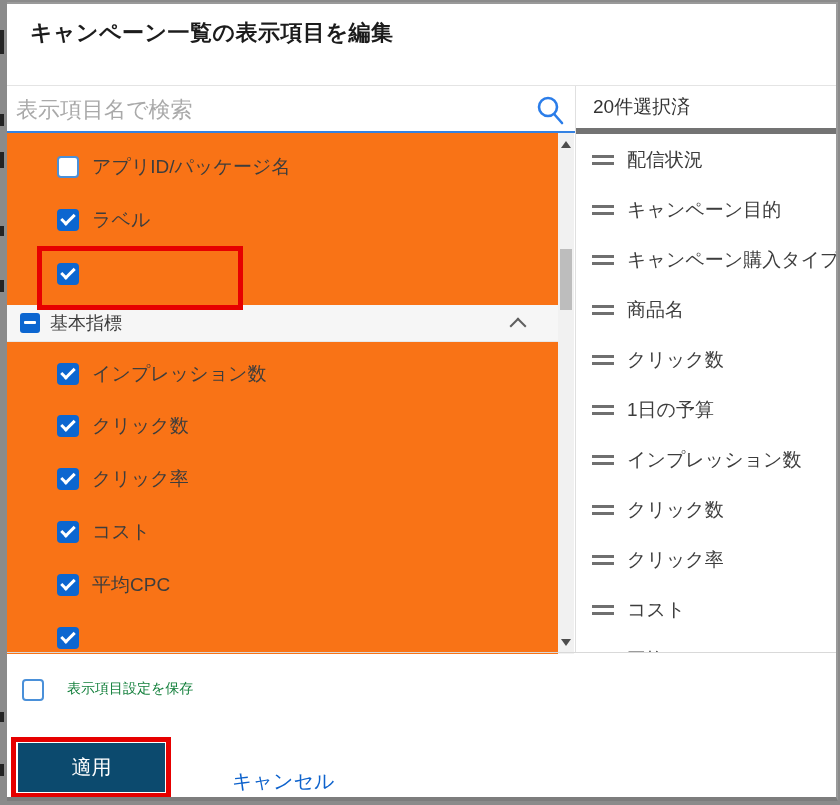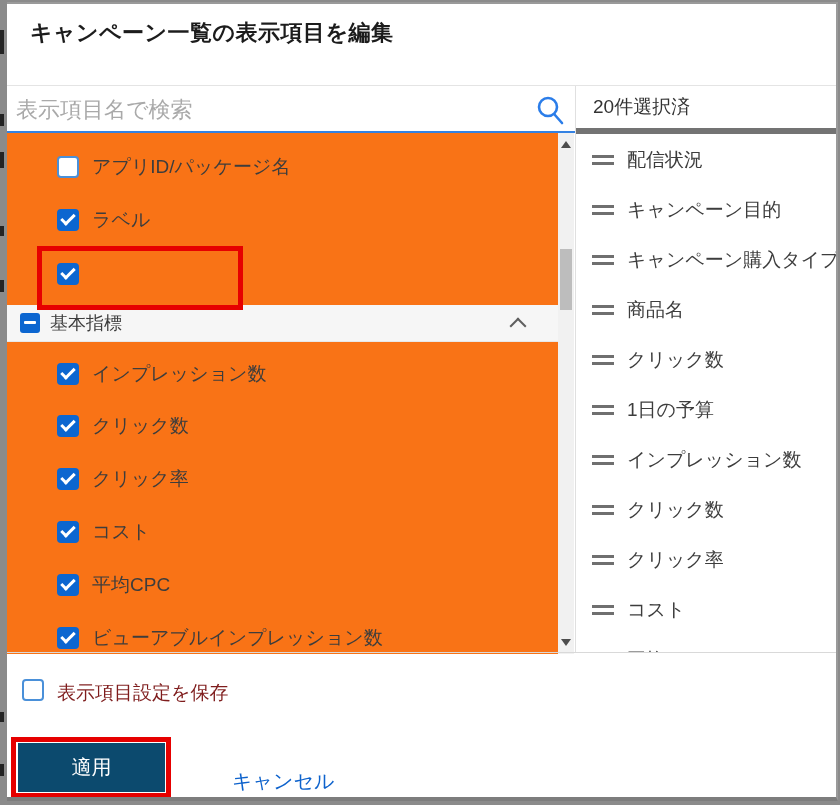--- a/index.html
+++ b/index.html
@@ -66,21 +66,21 @@
   .sel-header { position:absolute; left:0; top:0; width:262px; height:48px; border-bottom:6px solid #737373; }
   .sel-header-text { position:absolute; left:17px; top:50%; transform:translateY(-50%); font-size:19px; color:#333; }
   .sel-row { position:absolute; left:0; width:262px; height:50px; }
   .drag-handle { position:absolute; left:16px; top:50%; transform:translateY(-50%); width:22px; height:10px; border-top:3px solid #6f6f6f; border-bottom:3px solid #6f6f6f; }
   .sel-label { position:absolute; left:51px; top:50%; transform:translateY(-50%); font-size:19px; color:#3d3d3d; white-space:nowrap;text-align:center; }
 
   .list-bottom-sep { position:absolute; left:0; top:648px; width:831px; height:1px; background:#d9d9d9; }
 
   
   .save-cb { position:absolute; left:15px; top:675px; width:22px; height:22px; border:2px solid #4a90d9; border-radius:4px; background:#fff; }
-  .save-label { position:absolute; left:50px; top:676px; font-size:19px; color:#7f1d1d; white-space:nowrap; }
+  .save-label { position:absolute; left:60px; top:676px; font-size:14px; color:#15803d; white-space:nowrap; }
   .save-name-input {
     position:absolute; left:245px; top:666px; width:290px; height:47px;
     background:#e6e6e6; border:1px solid #dadada; border-radius:3px;
     font-size:20px; color:#555; padding-left:16px;
     font-family:"Liberation Sans", sans-serif;
   }
   .save-name-input::placeholder { color:#9b9b9b; opacity:1; }
   .apply-btn {
     position:absolute; left:11px; top:739px; width:147px; height:49px;
     background:#0c4a6e; border:none; color:#fff; font-size:20px;
@@ -155,21 +155,20 @@
       <div class="item-row" style="top: 377px;">
         <span class="cb checked"></span>
         <span class="item-label">コスト</span>
       </div>
       <div class="item-row" style="top: 430px;">
         <span class="cb checked"></span>
         <span class="item-label">平均CPC</span>
       </div>
       <div class="item-row" style="top: 483px;">
         <span class="cb checked"></span>
-        <span class="item-label">ビューアブルインプレッション数</span>
       </div>
     </div>
 
   <div class="scrollbar">
     <div class="sb-up"></div>
     <div class="sb-thumb"></div>
     <div class="sb-down"></div>
   </div>
 
   <div class="sel-panel">

